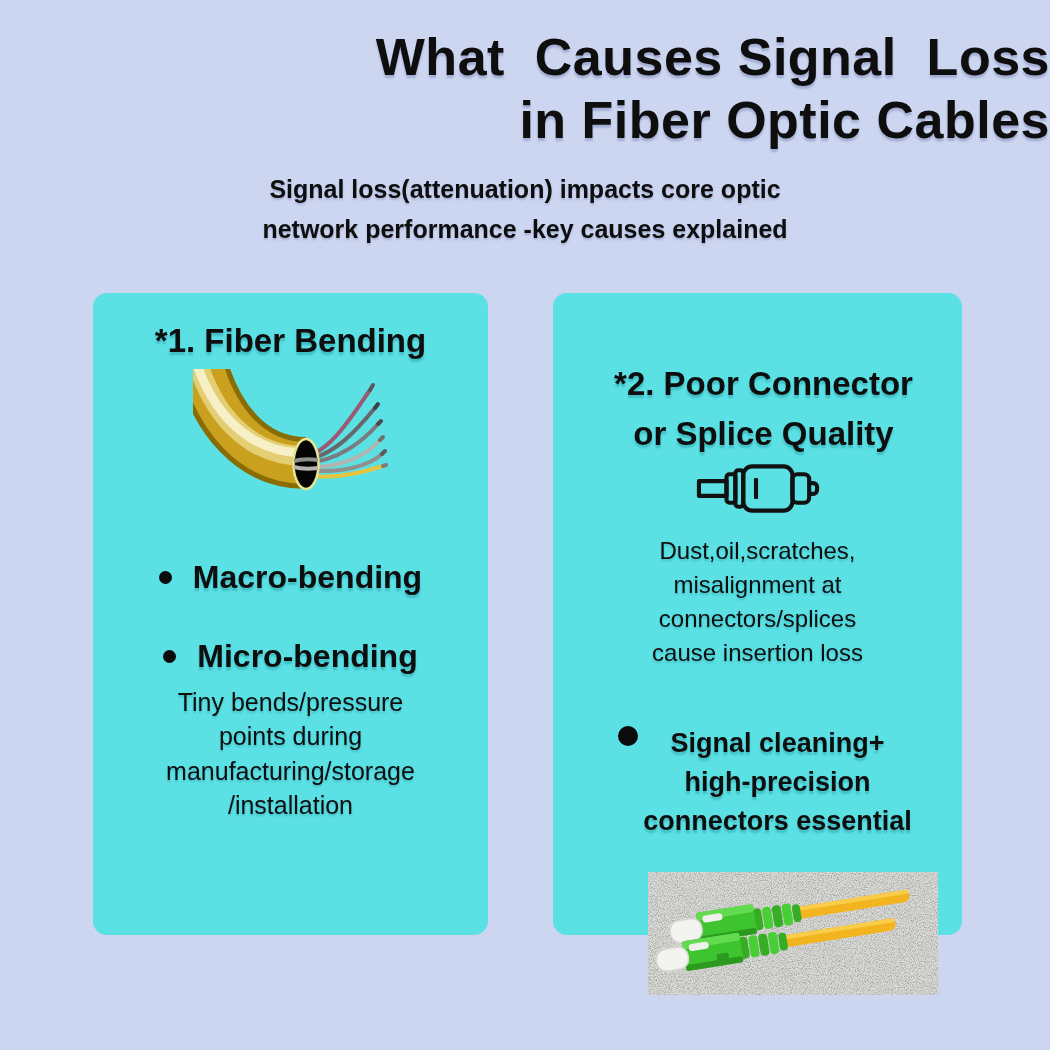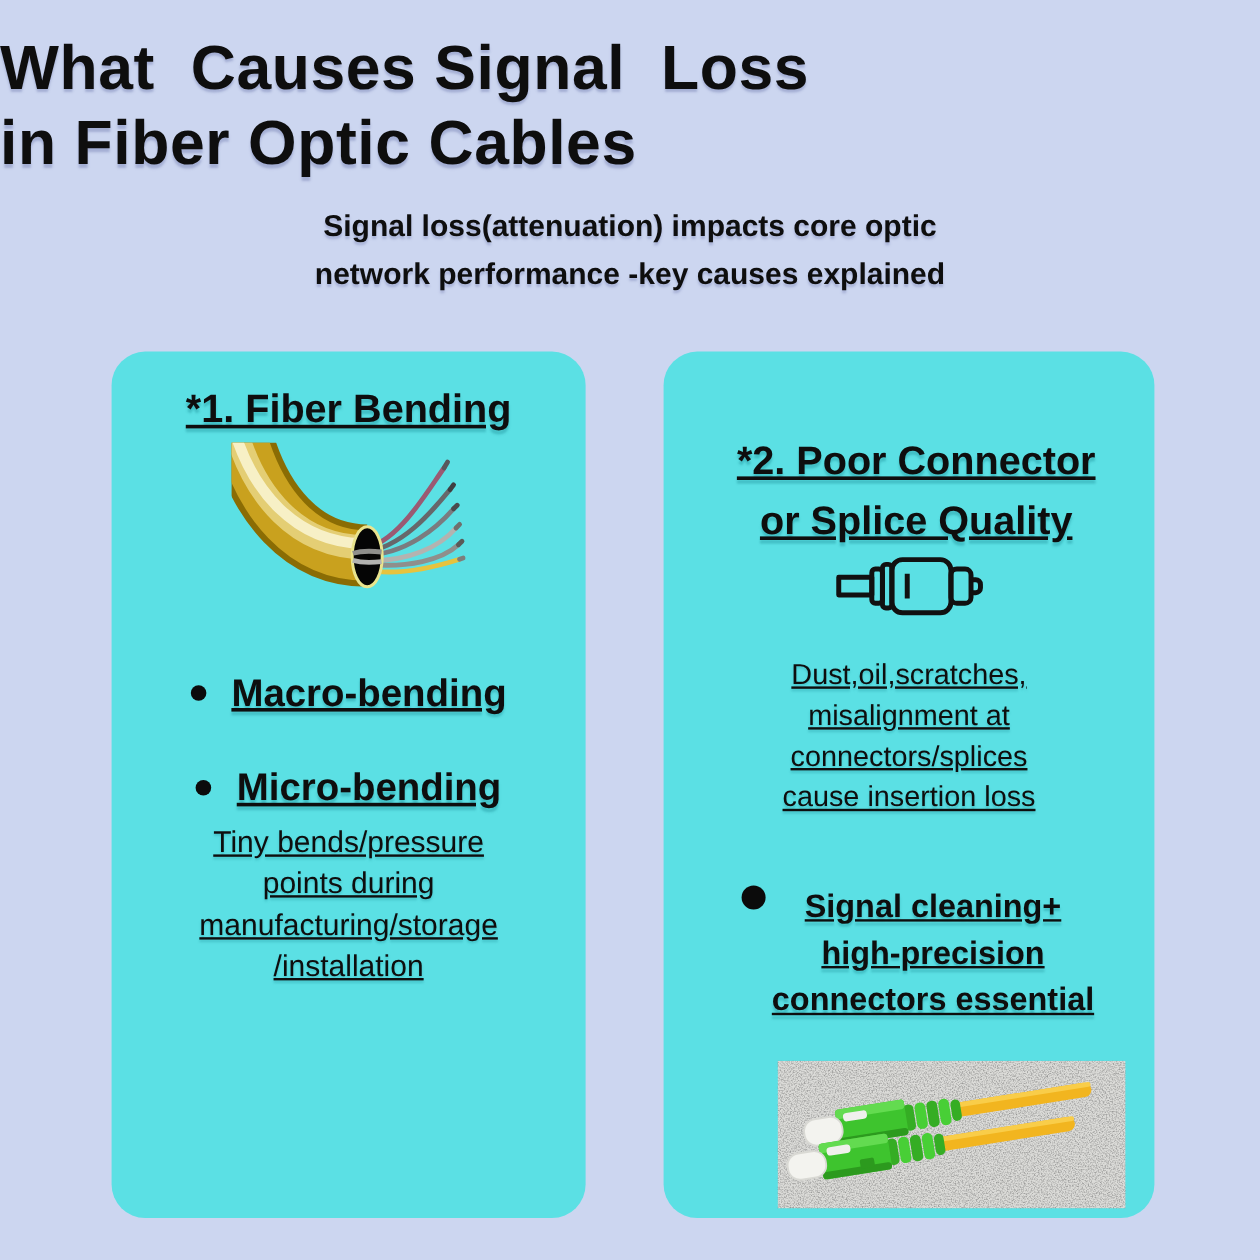--- a/index.html
+++ b/index.html
@@ -6,21 +6,21 @@
   body {
     width:1050px; height:1050px;
     background:#ccd6f0;
     font-family:"Liberation Sans", sans-serif;
     color:#0e0e0e;
     position:relative;
     overflow:hidden;
   }
   .title {
     margin:26px 0 0;
-    text-align:left;
+    text-align:right;
     font-size:52px;
     font-weight:800;
     line-height:1.22;
     white-space:pre-wrap;
     letter-spacing:0.5px;
     text-shadow:0 3px 2px rgba(116,126,178,0.45);
   }
   .subtitle {
     margin:16px 0 0;
     text-align:center;
@@ -32,26 +32,25 @@
   }
   .cards {
     position:absolute;
     left:93px; top:293px;
     width:869px;
     display:flex;
     gap:65px;
   }
   .card {
     background:#5be0e4;
-    border-radius:28px;
-    height:722px;
+    border-radius:14px;
+    height:642px;
     box-sizing:border-box;
     width:434px;
     padding:26px 24px 0;
-    text-decoration:underline;
   }
   .card h2 {
     margin:2px 0 0;
     text-align:center;
     font-size:33px;
     font-weight:800;
     line-height:1.5;
     white-space:pre-wrap;
     text-shadow:0 3px 2px rgba(24,138,148,0.4);
   }
@@ -78,21 +77,21 @@
     text-align:center;
     font-size:25px;
     font-weight:400;
     line-height:1.38;
     white-space:pre-wrap;
     text-shadow:0 2px 2px rgba(24,138,148,0.35);
   }
 
   .icon-connector { display:block; margin:6px auto 0; }
   .desc-right {
-    margin:32px 0 0;
+    margin:20px 0 0;
     font-size:24px;
     line-height:1.42;
   }
   .tip {
     position:relative;
     margin-top:54px;
     padding-left:40px;
   }
   .dot-big {
     position:absolute; left:41px; top:2px;

